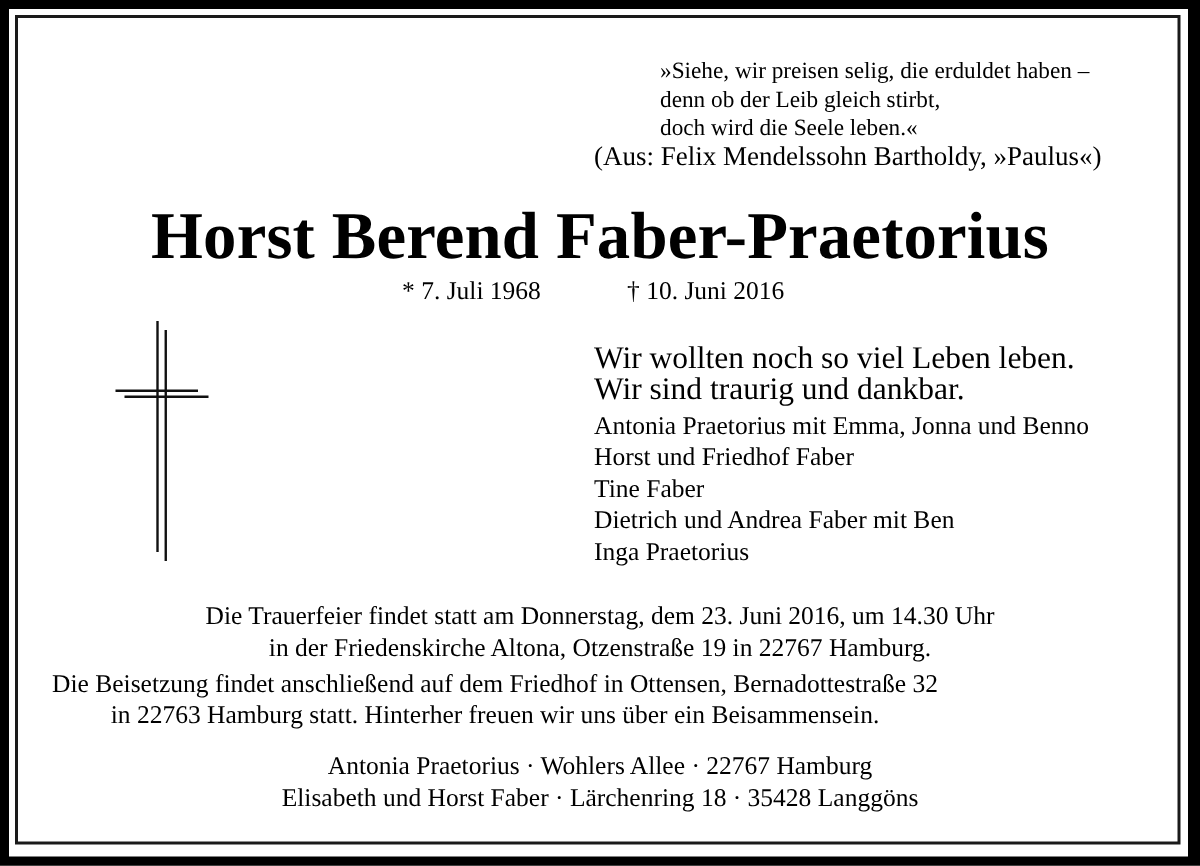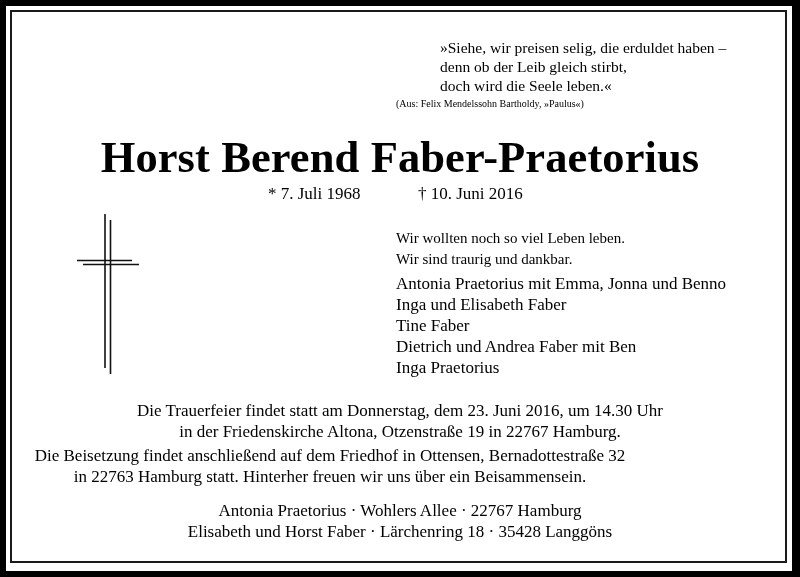--- a/index.html
+++ b/index.html
@@ -37,21 +37,21 @@
 
     .quote {
       left: 396px;
       top: 38px;
       font-size: 15.5px;
       line-height: 19px;
     }
     .quote .line { display: block; margin-left: 44px; }
     .quote .attribution {
       display: block;
-      font-size: 10px;
+      font-size: 18px;
       line-height: 18px;
     }
 
     .name {
       left: 0;
       width: 800px;
       top: 130px;
       text-align: center;
       font-size: 44.5px;
       font-weight: bold;
@@ -70,21 +70,21 @@
       top: 184px;
       font-size: 17px;
       line-height: 20px;
     }
 
     .cross { position: absolute; left: 0; top: 0; width: 800px; height: 577px; pointer-events: none; }
 
     .motto {
       left: 396px;
       top: 228px;
-      font-size: 15px;
+      font-size: 21px;
       line-height: 20.5px;
     }
     .motto .line, .mourners .line { display: block; }
 
     .mourners {
       left: 396px;
       top: 273px;
       font-size: 17px;
       line-height: 21px;
     }
@@ -140,21 +140,21 @@
   <line x1="83" y1="264.5" x2="139" y2="264.5" stroke="#111" stroke-width="1.6"></line>
 </svg>
 
 <div class="abs motto">
   <span class="line">Wir wollten noch so viel Leben leben.</span>
   <span class="line">Wir sind traurig und dankbar.</span>
 </div>
 
 <div class="abs mourners">
   <span class="line">Antonia Praetorius mit Emma, Jonna und Benno</span>
-  <span class="line">Inga und Elisabeth Faber</span>
+  <span class="line">Horst und Friedhof Faber</span>
   <span class="line">Tine Faber</span>
   <span class="line">Dietrich und Andrea Faber mit Ben</span>
   <span class="line">Inga Praetorius</span>
 </div>
 
 <div class="abs ceremony center-block">
   <span class="line">Die Trauerfeier findet statt am Donnerstag, dem 23. Juni 2016, um 14.30 Uhr</span>
   <span class="line">in der Friedenskirche Altona, Otzenstraße 19 in 22767 Hamburg.</span>
 </div>
 

